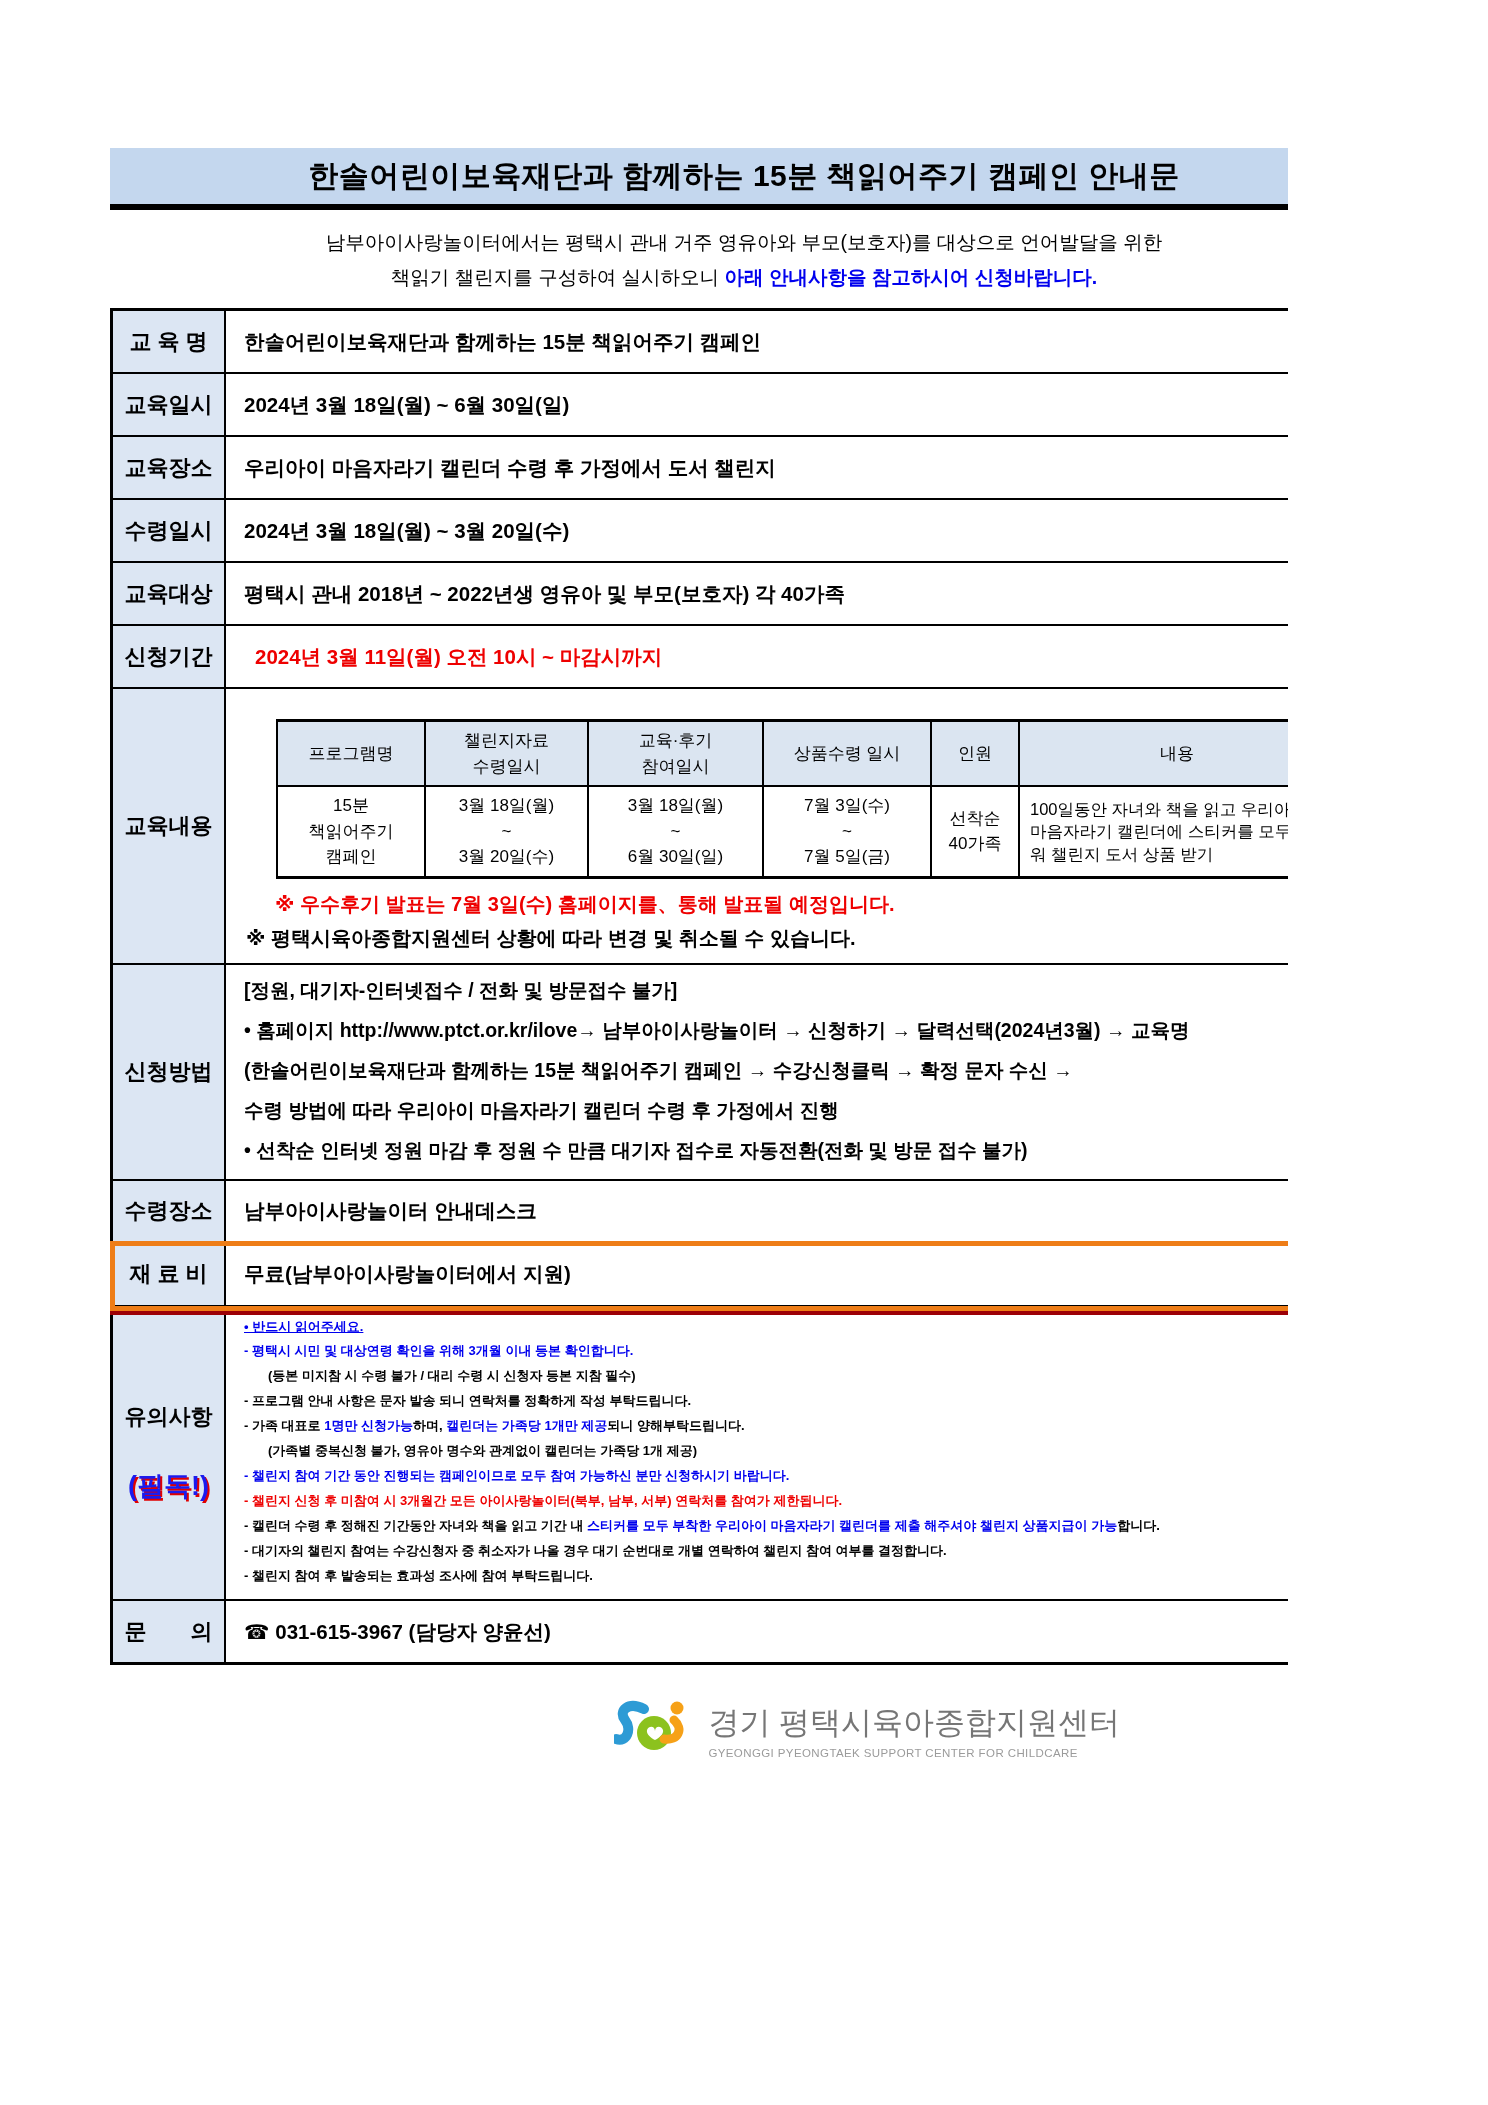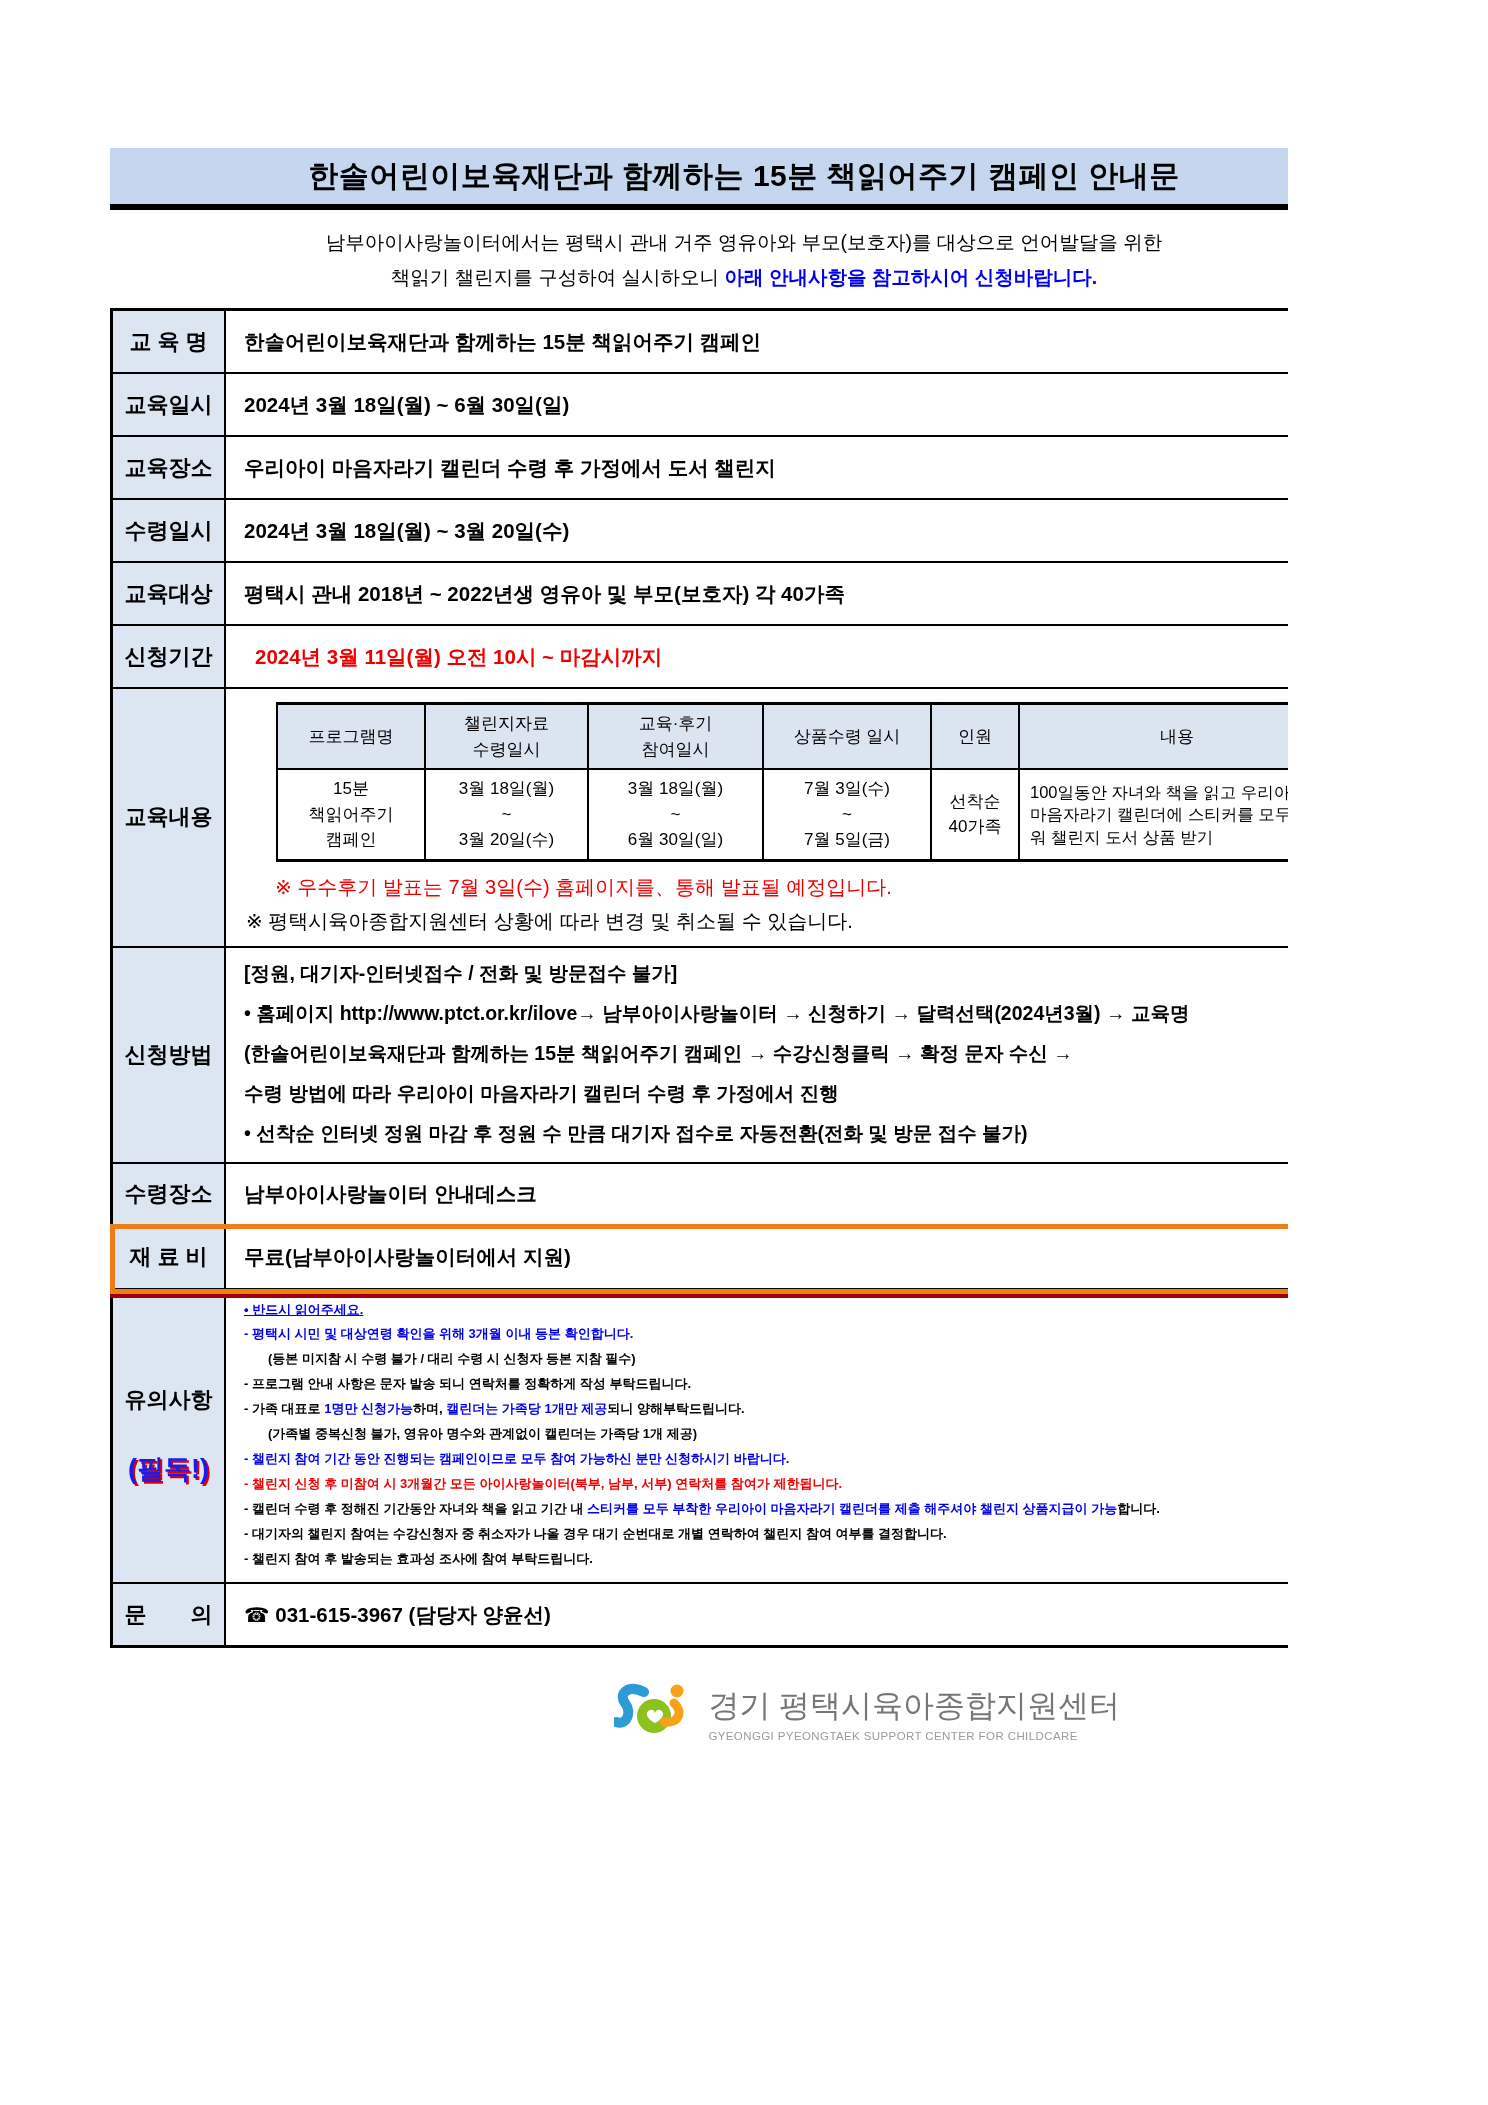--- a/index.html
+++ b/index.html
@@ -31,27 +31,27 @@
     font-weight:bold; font-size:22px; text-align:center; padding:8px 3px;
   }
   .vcell { padding:8px 18px; font-size:20.5px; font-weight:bold; display:flex; align-items:center; min-height:61px; }
   .vcell.block { display:block; }
   .red  { color:#ee0000;padding-left:29px; }
   .blue { color:#0000ee; }
   .bold { font-weight:bold; }
   .ul   { text-decoration:underline; }
 
   
-  .sched-wrap { padding:13px 39px 8px 50px; }
+  .sched-wrap { padding:13px 39px 8px 50px;margin-top:17px; }
   table.schedule { border-collapse:collapse; width:100%; border-top:3px solid #000; border-bottom:3px solid #000; }
   table.schedule th, table.schedule td { border:2px solid #000; font-weight:normal; font-size:17px; text-align:center; vertical-align:middle; padding:6px 4px; line-height:1.5; }
   table.schedule th { background:#dbe5f1; }
   table.schedule td.detail { text-align:left; padding:5px 10px; line-height:1.35; font-size:16.5px; }
   .pre { white-space:pre-line; }
-  .note { font-size:20px; font-weight:normal; line-height:1.7; margin-left:2px; }
+  .note { font-size:20px; font-weight:bold; line-height:1.7; margin-left:2px; }
 
   
   .m-line { font-size:19.5px; line-height:2.05; }
   .m-line.first { font-weight:bold; }
 
   
   .fee-row::after {
     content:""; position:absolute; left:-3px; right:-3px; top:-3px; bottom:-6px;
     border:5px solid #ee7d17; pointer-events:none; z-index:3;
     box-shadow:0 4px 0 0 #9c0006;

